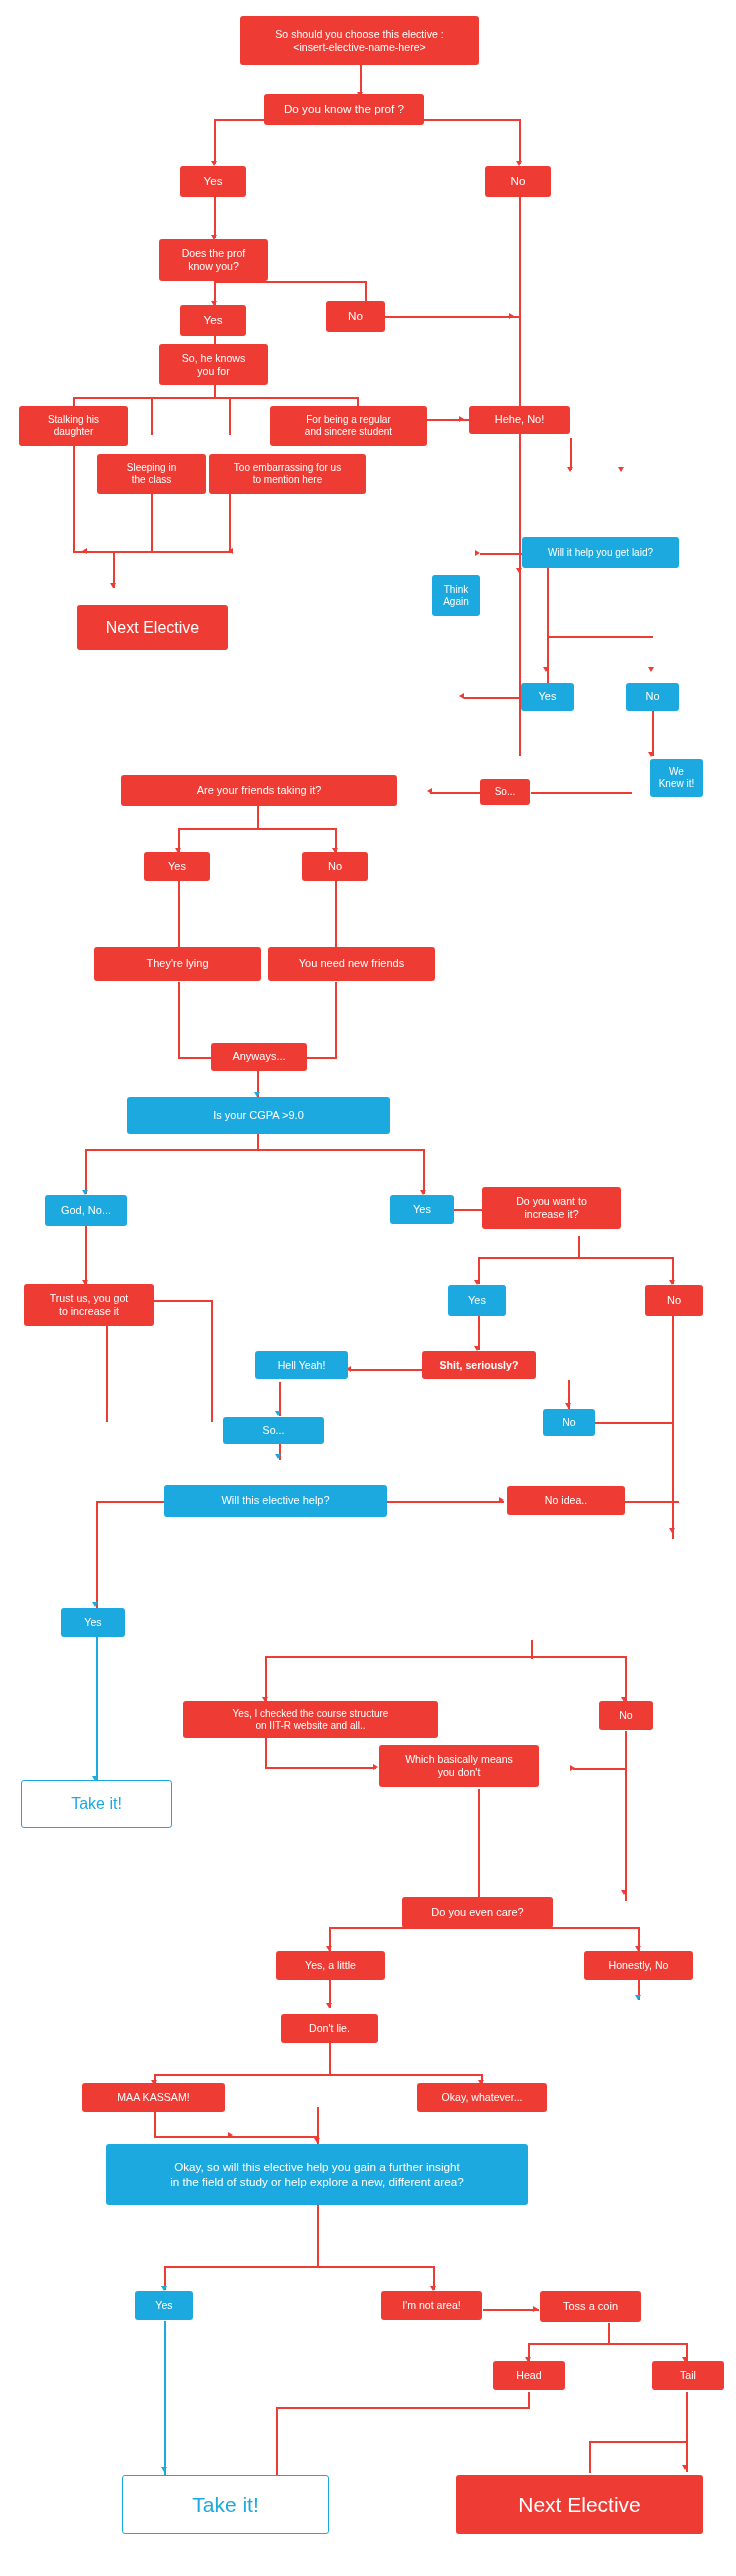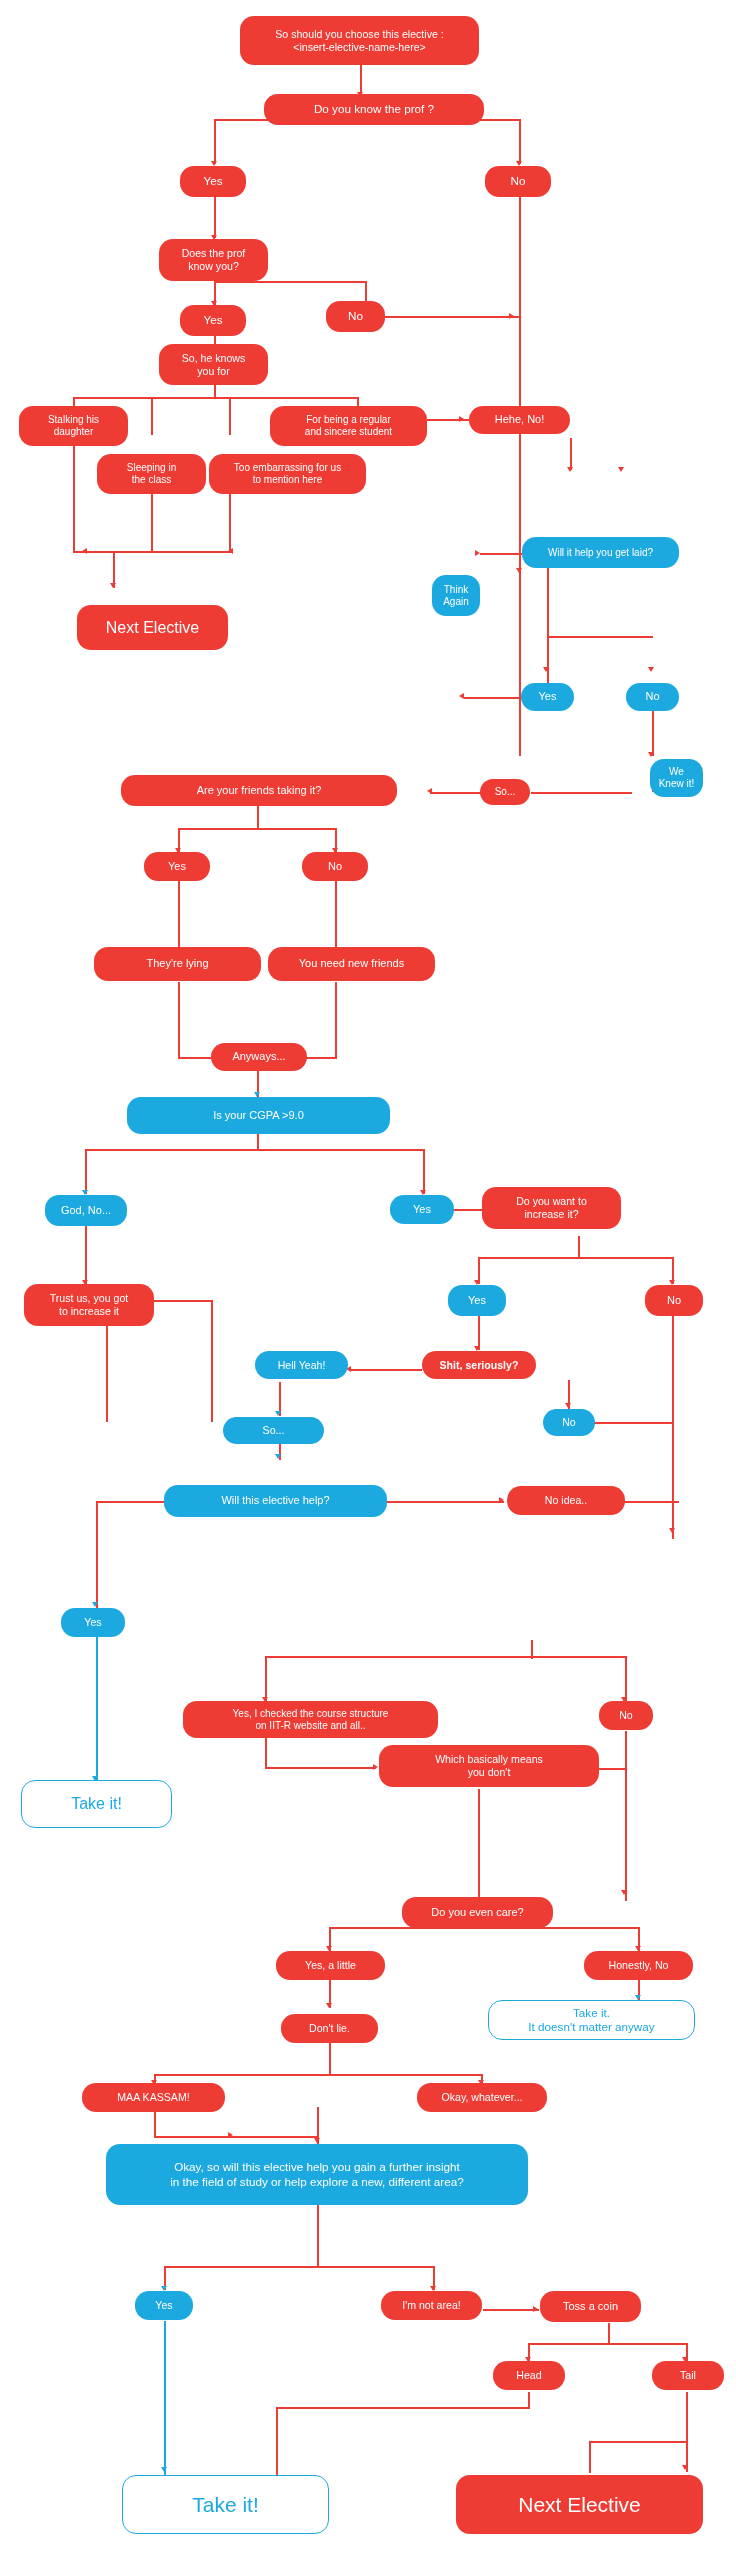--- a/index.html
+++ b/index.html
@@ -1,18 +1,18 @@
 <!DOCTYPE html>
 <html style="font-size:8.5px"><head>
 <meta charset="utf-8">
 <style>
   html,body{margin:0;padding:0;background:#ffffff;}
   body{font-family:"Liberation Sans",sans-serif;}
   #canvas{position:relative;width:737px;height:2576px;overflow:hidden;background:#fff;}
-  .node{position:absolute;box-sizing:border-box;display:flex;align-items:center;justify-content:center;text-align:center;border-radius:14px;line-height:1.2;}
+  .node{position:absolute;box-sizing:border-box;display:flex;align-items:center;justify-content:center;text-align:center;border-radius:3px;line-height:1.2;}
   .red{background:#ee3b33;color:#ffffff;}
   .blue{background:#1ca9e0;color:#ffffff;}
   .outline{background:#ffffff;color:#1ca9e0;border:1.1px solid #1ca9e0;}
   .line{position:absolute;background:#ee3b33;}
   .line.b{background:#1ca9e0;}
   .arrow{position:absolute;width:0;height:0;}
   .arrow.down{border-left:3.7px solid transparent;border-right:3.7px solid transparent;border-top:5.3px solid #ee3b33;}
   .arrow.down.b{border-top-color:#1ca9e0;}
   .arrow.right{border-top:3.7px solid transparent;border-bottom:3.7px solid transparent;border-left:5.3px solid #ee3b33;}
   .arrow.left{border-top:3.7px solid transparent;border-bottom:3.7px solid transparent;border-right:5.3px solid #ee3b33;}
@@ -235,21 +235,21 @@
   <div class="line" style="left:276px;top:2407px;width:1.6px;height:69px;"></div>
 
   <div class="line" style="left:686px;top:2392px;width:1.6px;height:80px;"></div>
   <div class="arrow down" style="left:682px;top:2465px;"></div>
   <div class="line" style="left:589px;top:2441px;width:98px;height:1.6px;"></div>
   <div class="line" style="left:589px;top:2441px;width:1.6px;height:32px;"></div>
 
   <div class="node red" style="left:240px;top:16px;width:239px;height:49px;font-size:10.6px;padding:2.1px 4.2px;white-space:pre-line;">So should you choose this elective :
 &lt;insert-elective-name-here&gt;</div>
 
-  <div class="node red" style="left:264px;top:94px;width:220px;height:31px;font-size:11.7px;">Do you know the prof ?</div>
+  <div class="node red" style="left:264px;top:94px;width:160px;height:31px;font-size:11.7px;">Do you know the prof ?</div>
 
   <div class="node red" style="left:180px;top:166px;width:66px;height:31px;font-size:11.7px;">Yes</div>
   <div class="node red" style="left:485px;top:166px;width:66px;height:31px;font-size:11.7px;">No</div>
 
   <div class="node red" style="left:159px;top:239px;width:109px;height:42px;font-size:10.6px;white-space:pre-line;">Does the prof
 know you?</div>
 
   <div class="node red" style="left:180px;top:305px;width:66px;height:31px;font-size:11.7px;">Yes</div>
   <div class="node red" style="left:326px;top:301px;width:59px;height:31px;font-size:11.7px;">No</div>
 
@@ -316,34 +316,32 @@
 
   <div class="node red" style="left:507px;top:1486px;width:118px;height:29px;font-size:10.6px;">No idea..</div>
 
 
   <div class="node blue" style="left:61px;top:1608px;width:64px;height:29px;font-size:10.6px;">Yes</div>
 
   <div class="node red" style="left:183px;top:1701px;width:255px;height:37px;font-size:10px;white-space:pre-line;">Yes, I checked the course structure
 on IIT-R website and all..</div>
   <div class="node red" style="left:599px;top:1701px;width:54px;height:29px;font-size:10.6px;">No</div>
 
-  <div class="node red" style="left:379px;top:1745px;width:220px;height:42px;font-size:10.6px;white-space:pre-line;">Which basically means
+  <div class="node red" style="left:379px;top:1745px;width:160px;height:42px;font-size:10.6px;white-space:pre-line;">Which basically means
 you don't</div>
 
   <div class="node outline" style="left:21px;top:1780px;width:151px;height:48px;font-size:16px;">Take it!</div>
 
   <div class="node red" style="left:402px;top:1897px;width:151px;height:31px;font-size:11px;">Do you even care?</div>
 
   <div class="node red" style="left:276px;top:1951px;width:109px;height:29px;font-size:10.6px;">Yes, a little</div>
   <div class="node red" style="left:584px;top:1951px;width:109px;height:29px;font-size:10.6px;">Honestly, No</div>
 
   <div class="node red" style="left:281px;top:2014px;width:97px;height:29px;font-size:10.6px;">Don't lie.</div>
 
-  <div class="node outline" style="left:488px;top:2000px;width:207px;height:40px;font-size:11.7px;white-space:pre-line;">Take it.
-It doesn't matter anyway</div>
 
   <div class="node red" style="left:82px;top:2083px;width:143px;height:29px;font-size:10.6px;">MAA KASSAM!</div>
   <div class="node red" style="left:417px;top:2083px;width:130px;height:29px;font-size:10.6px;">Okay, whatever...</div>
 
   <div class="node blue" style="left:106px;top:2144px;width:422px;height:61px;font-size:11.7px;padding:2.1px 5.3px;white-space:pre-line;">Okay, so will this elective help you gain a further insight
 in the field of study or help explore a new,  different area?</div>
 
   <div class="node blue" style="left:135px;top:2291px;width:58px;height:29px;font-size:10.6px;">Yes</div>
   <div class="node red" style="left:381px;top:2291px;width:101px;height:29px;font-size:10.6px;">I'm not area!</div>
 

